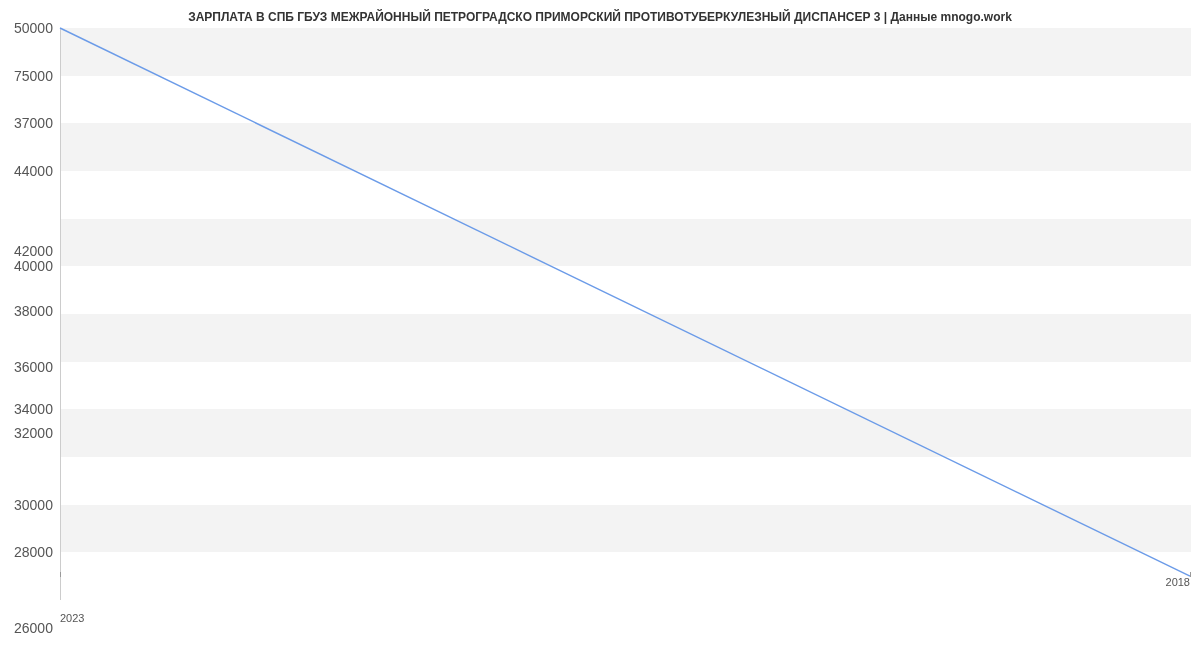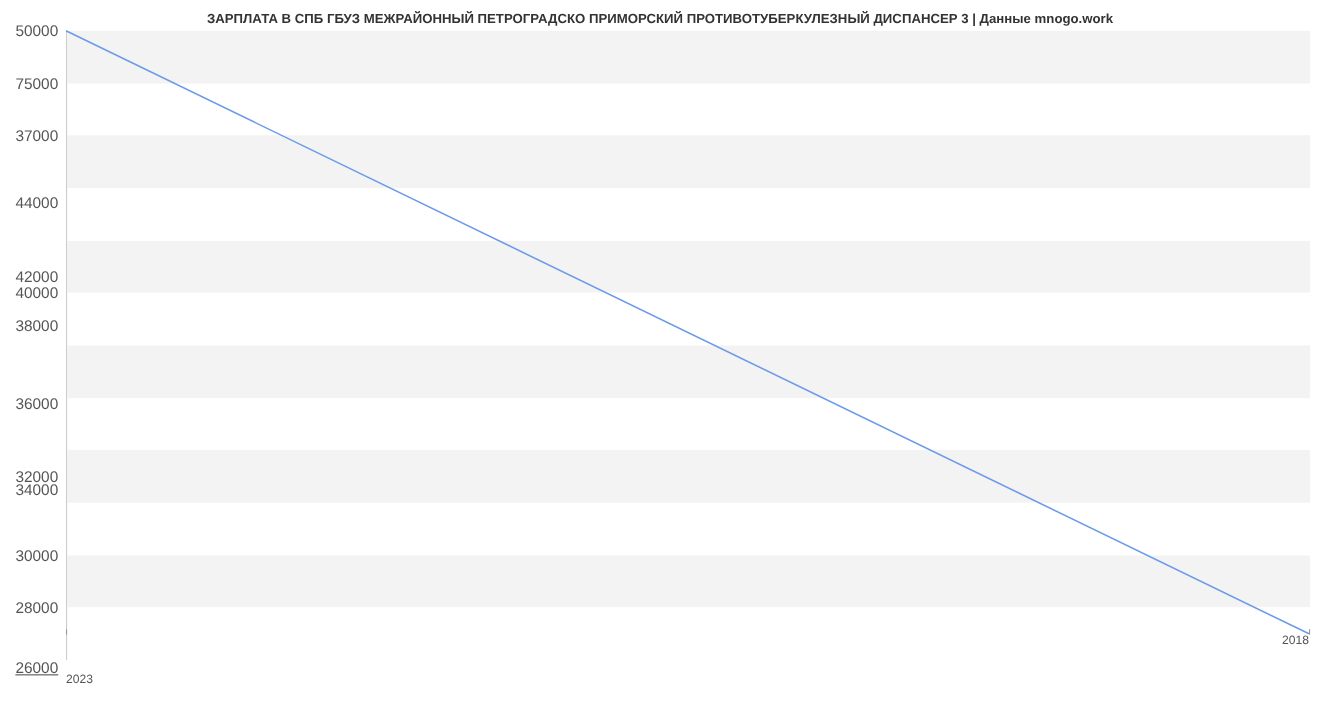--- a/index.html
+++ b/index.html
@@ -84,30 +84,30 @@
       <div class="band" style="top: 286px; height: 47.6667px;"></div>
       <div class="band" style="top: 381.333px; height: 47.6667px;"></div>
       <div class="band" style="top: 476.667px; height: 47.6667px;"></div>
     </div>
   <svg class="line-svg" id="line-svg" viewBox="0 0 1130 572" preserveAspectRatio="none">
       <path d="M 0 0 L 1130 548.1666666666666" stroke="#6b9be8" stroke-width="1.4" fill="none"></path>
     </svg>
 </div>
 
 <div id="yticks-container">
-    <div class="ytick" style="top: 607px; text-decoration: underline;">26000</div>
+    <div class="ytick" style="top: 628px;">26000</div>
     <div class="ytick" style="top: 552.333px;">28000</div>
     <div class="ytick" style="top: 504.667px;">30000</div>
     <div class="ytick" style="top: 433px;">32000</div>
-    <div class="ytick" style="top: 409.333px; margin-top: 36px;">34000</div>
+    <div class="ytick" style="top: 409.333px;">34000</div>
     <div class="ytick" style="top: 367px;">36000</div>
-    <div class="ytick" style="top: 296px;">38000</div>
+    <div class="ytick" style="top: 311px;">38000</div>
     <div class="ytick" style="top: 266.333px;">40000</div>
     <div class="ytick" style="top: 218.667px; margin-top: 32px;">42000</div>
-    <div class="ytick" style="top: 184px;">44000</div>
+    <div class="ytick" style="top: 171px;">44000</div>
     <div class="ytick" style="top: 123.333px;">37000</div>
     <div class="ytick" style="top: 75.6667px;">75000</div>
     <div class="ytick" style="top: 28px;">50000</div>
   </div>
 <div id="xticks-container">
     <div class="xtick-mark" style="left: 60px;"></div>
     <div class="xtick" style="left: 60px; transform: translateX(0px); margin-top: 36px;">2023</div>
     <div class="xtick-mark" style="left: 1190px;"></div>
     <div class="xtick" style="left: 1190px; transform: translateX(-100%);">2018</div>
   </div>

